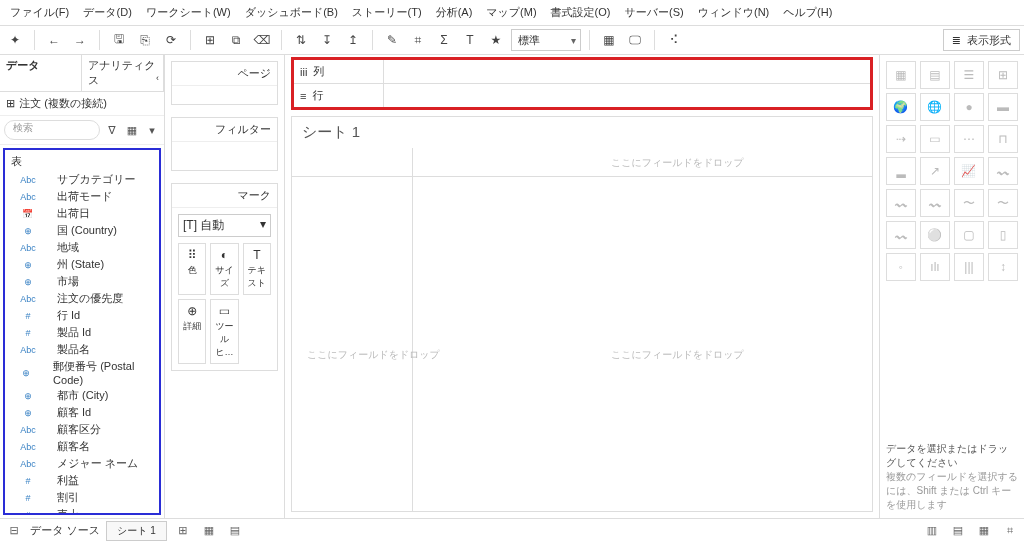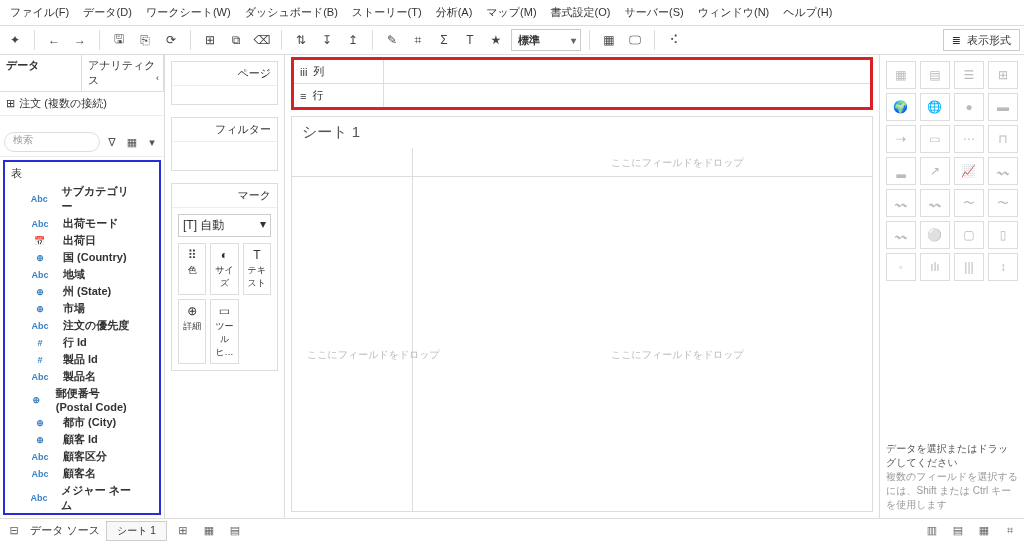--- a/index.html
+++ b/index.html
@@ -2,36 +2,36 @@
 <html><head>
 <meta charset="utf-8">
 <style>
 * { box-sizing: border-box; margin: 0; padding: 0; font-family: "Meiryo", "Yu Gothic", sans-serif; }
 body { width: 1024px; height: 542px; overflow: hidden; background: #fff; color: #333; font-size: 11px; display: flex; flex-direction: column; }
 .menubar { display: flex; gap: 6px; padding: 3px 6px; border-bottom: 1px solid #ddd; }
 .menubar span { padding: 2px 4px; cursor: default; }
 .toolbar { display: flex; align-items: center; gap: 4px; padding: 3px 4px; border-bottom: 1px solid #ddd; }
 .tool { width: 22px; height: 22px; display: flex; justify-content: center; align-items: center; color: #444; font-size: 12px; }
 .sep { width: 1px; height: 20px; background: #ddd; margin: 0 4px; }
-.select { border: 1px solid #ccc; height: 22px; padding: 0 18px 0 6px; font-size: 11px; display: flex; align-items: center; position: relative; min-width: 70px; font-weight: bold; }
+.select { border: 1px solid #ccc; height: 22px; padding: 0 18px 0 6px; font-size: 11px; display: flex; align-items: center; position: relative; min-width: 70px; }
 .select::after { content: "▾"; position: absolute; right: 4px; font-size: 10px; color: #666; }
 .show-me-toggle { margin-left: auto; display: flex; align-items: center; gap: 6px; padding: 0 8px; height: 22px; border: 1px solid #ccc; }
 .body { flex: 1; display: flex; overflow: hidden; }
 .left { width: 165px; border-right: 1px solid #ddd; display: flex; flex-direction: column; }
 .tabs { display: flex; border-bottom: 1px solid #ddd; }
 .tab { flex: 1; padding: 3px 6px; border-right: 1px solid #ddd; position: relative; }
 .tab.active { font-weight: bold; }
 .tab-arrow { position: absolute; right: 4px; font-size: 9px; }
 .datasource { padding: 4px 6px; display: flex; align-items: center; gap: 4px; border-bottom: 1px solid #eee; }
-.searchrow { display: flex; align-items: center; gap: 4px; padding: 4px; border-bottom: 1px solid #eee; margin-top: 12px; }
+.searchrow { display: flex; align-items: center; gap: 4px; padding: 4px; border-bottom: 1px solid #eee; }
 .search { flex: 1; height: 20px; border: 1px solid #ddd; border-radius: 10px; padding: 0 8px; font-size: 10px; color:#999; }
 .smallicon { width: 16px; text-align: center; color:#555; }
 .fields { flex: 1; border: 2px solid #2a2dd6; margin: 3px; overflow-y: auto; padding: 2px 0; }
 .field-header { padding: 2px 6px; font-weight: normal; }
-.field { display: flex; align-items: center; gap: 12px; padding: 1px 24px; font-weight: bold; }
+.field { display: flex; align-items: center; gap: 18px; padding: 1px 12px; }
 .ftype { width: 22px; text-align: center; font-size: 9px; }
 .ftype.abc { color: #3a82c4; }
 .ftype.globe { color: #3a82c4; }
 .ftype.date { color: #3a82c4; }
 .ftype.num { color: #3a82c4; }
 .mid { width: 120px; border-right: 1px solid #ddd; display: flex; flex-direction: column; }
 .card { border: 1px solid #ddd; margin: 6px; }
 .card-title { padding: 4px 6px; border-bottom: 1px solid #eee; text-align: right; }
 .card-body { padding: 6px; }
 .marks-select { border: 1px solid #ccc; padding: 2px 4px; display:flex; justify-content:space-between; font-size:12px;}

